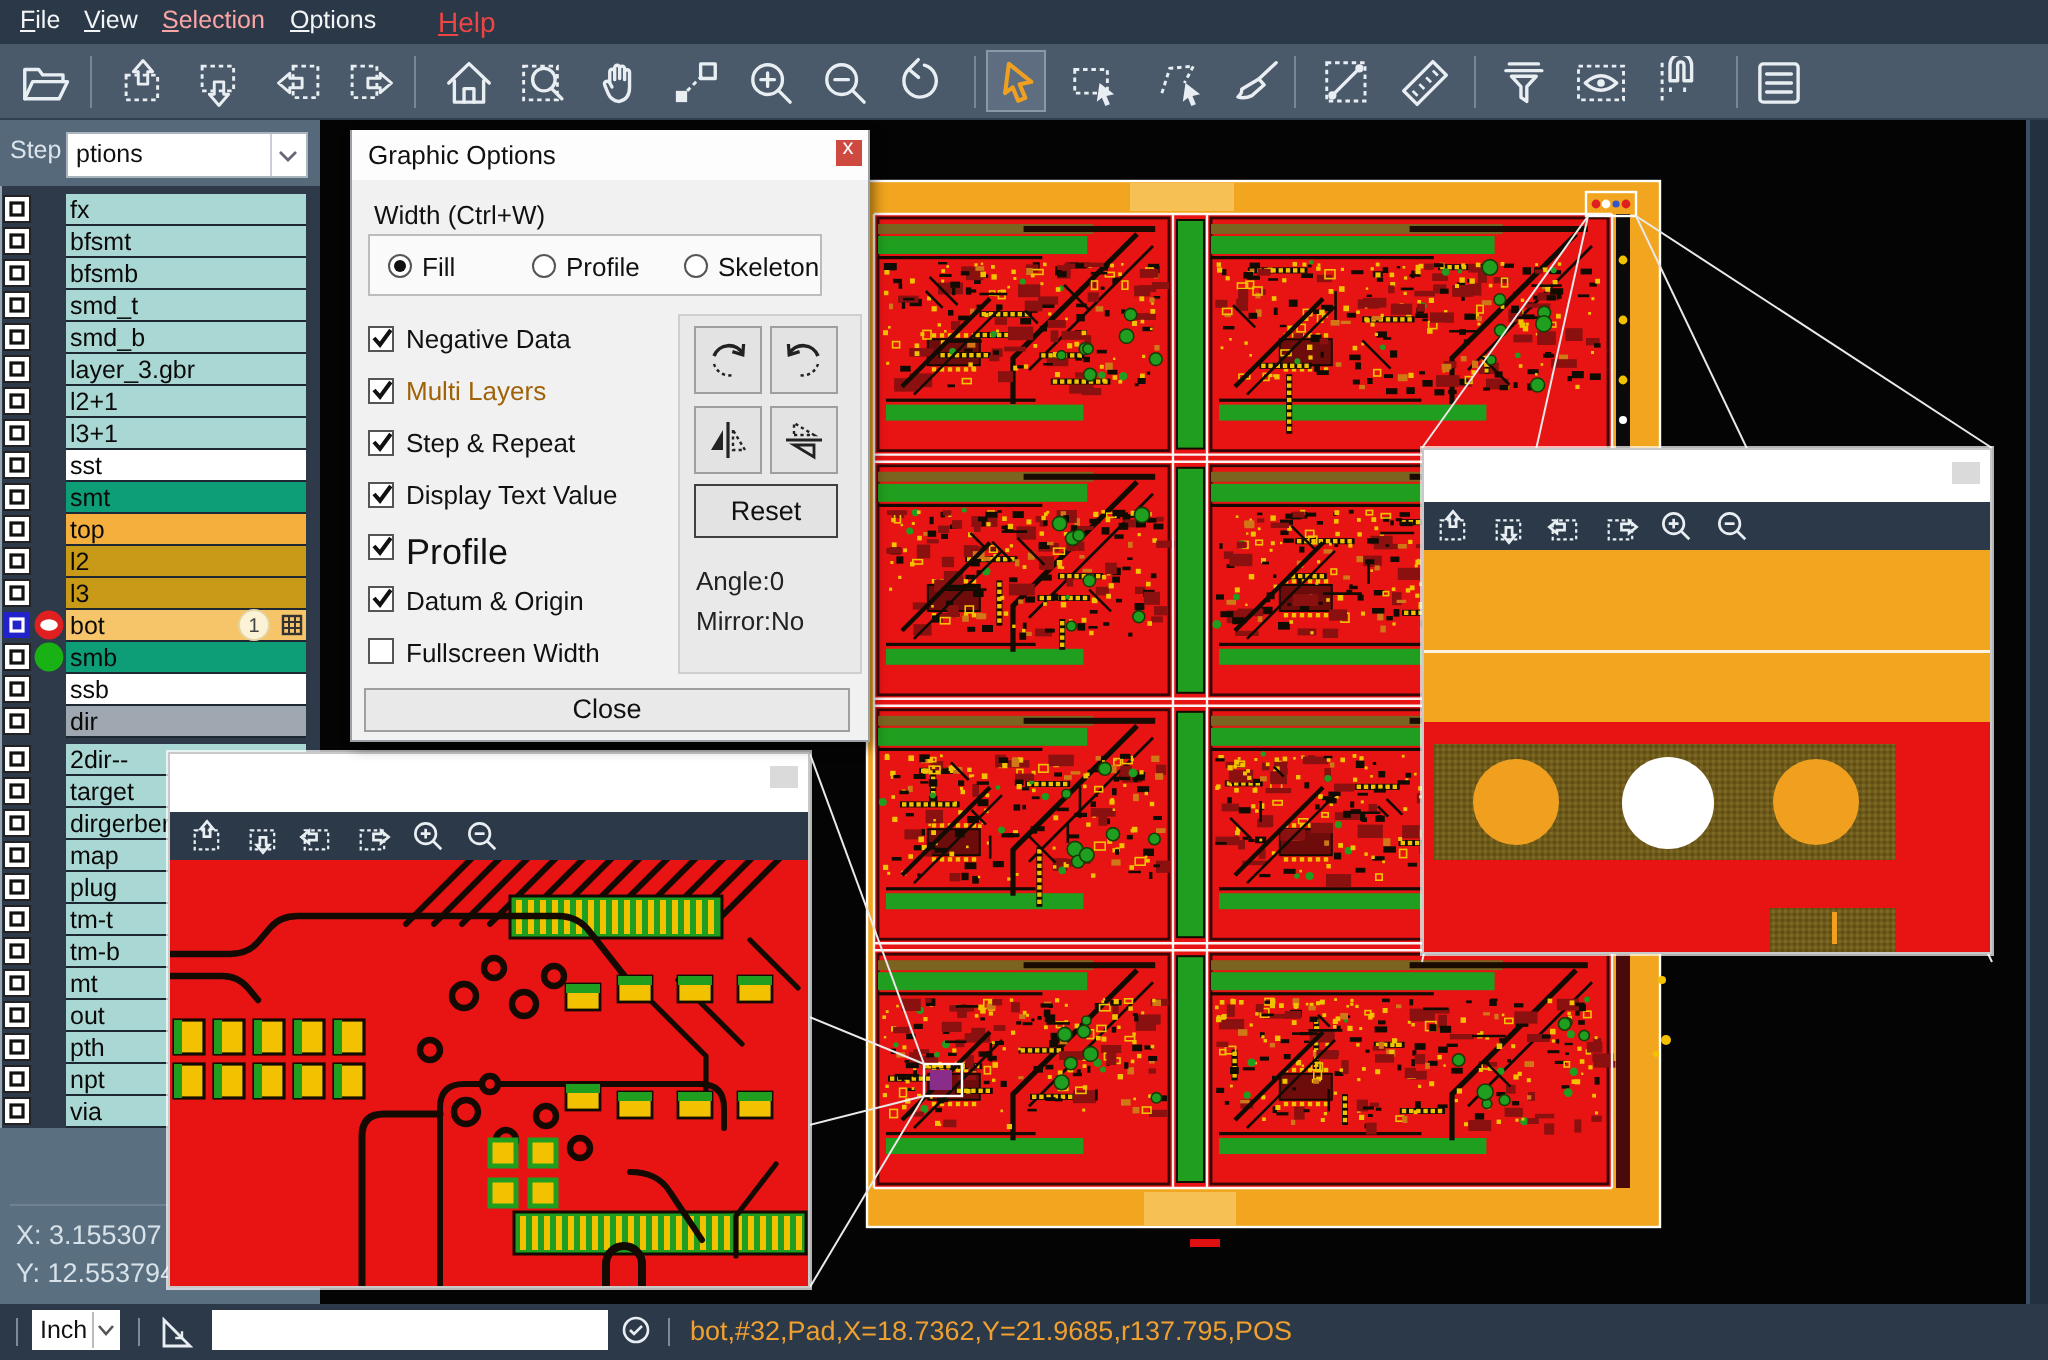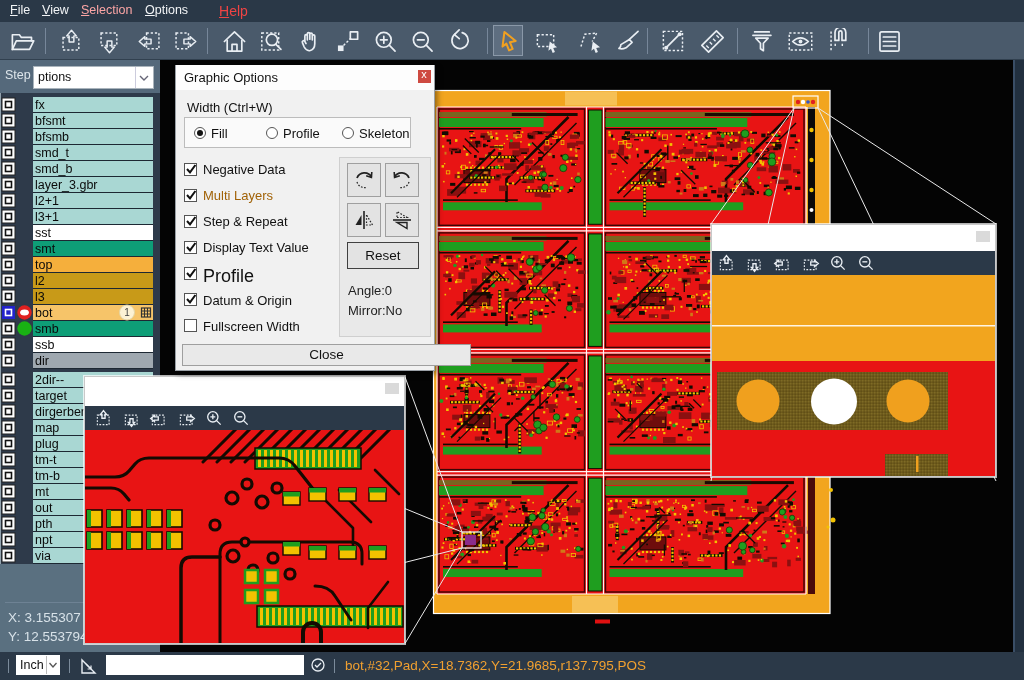--- a/index.html
+++ b/index.html
@@ -3024,21 +3024,21 @@
   </svg>
 <div class="abs" style="left:385px;top:203px;width:34px;height:34px;background:#E3E3E3;border:1px solid #9f9f9f"></div>
 <svg class="abs" style="left:390px;top:208px" width="24" height="24" viewBox="0 0 24 24">
     <path d="M3 12 h18" stroke="#222" stroke-width="1.6"></path>
     <path d="M7 14.5 h10 v6 Z" fill="none" stroke="#222" stroke-width="1.4"></path>
     <path d="M7 9.5 h10 l-10 -6 Z" stroke="#222" stroke-width="1.2" fill="none" stroke-dasharray="1.6,1.6"></path>
   </svg>
 <div class="abs" style="left:347px;top:242px;width:72px;height:27px;background:#E3E3E3;border:1px solid #404040;text-align:center;font-size:13.5px;color:#111;line-height:25px">Reset</div>
 <div class="abs" style="left:348px;top:283px;font-size:13px;color:#222">Angle:0</div>
 <div class="abs" style="left:348px;top:303px;font-size:13px;color:#222">Mirror:No</div>
-<div class="abs" style="left:182px;top:344px;width:289px;height:22px;background:#E9E9E9;border:1px solid #9f9f9f;text-align:center;font-size:13.5px;color:#111;line-height:20px">Close</div>
+<div class="abs" style="left:182px;top:344px;width:243px;height:22px;background:#E9E9E9;border:1px solid #9f9f9f;text-align:center;font-size:13.5px;color:#111;line-height:20px">Close</div>
 <div class="abs" style="left:0;top:652px;width:1024px;height:28px;background:#2B3948"></div>
 <div class="abs" style="left:8px;top:659px;width:1px;height:14px;background:#7b8b9b"></div>
 <div class="abs" style="left:16px;top:655px;width:44px;height:20px;background:#fff"></div>
 <div class="abs" style="left:20px;top:658px;font-size:12.5px;color:#111">Inch</div>
 <div class="abs" style="left:46px;top:656px;width:1px;height:18px;background:#bbb"></div>
 <svg class="abs" style="left:48px;top:661px" width="10" height="8" viewBox="0 0 10 8">
     <path d="M1.5 2 l3.5 4 3.5-4" stroke="#555" stroke-width="1.3" fill="none"></path>
   </svg>
 <div class="abs" style="left:69px;top:659px;width:1px;height:14px;background:#7b8b9b"></div>
 <svg class="abs" style="left:80px;top:658px" width="17" height="17" viewBox="0 0 17 17">

